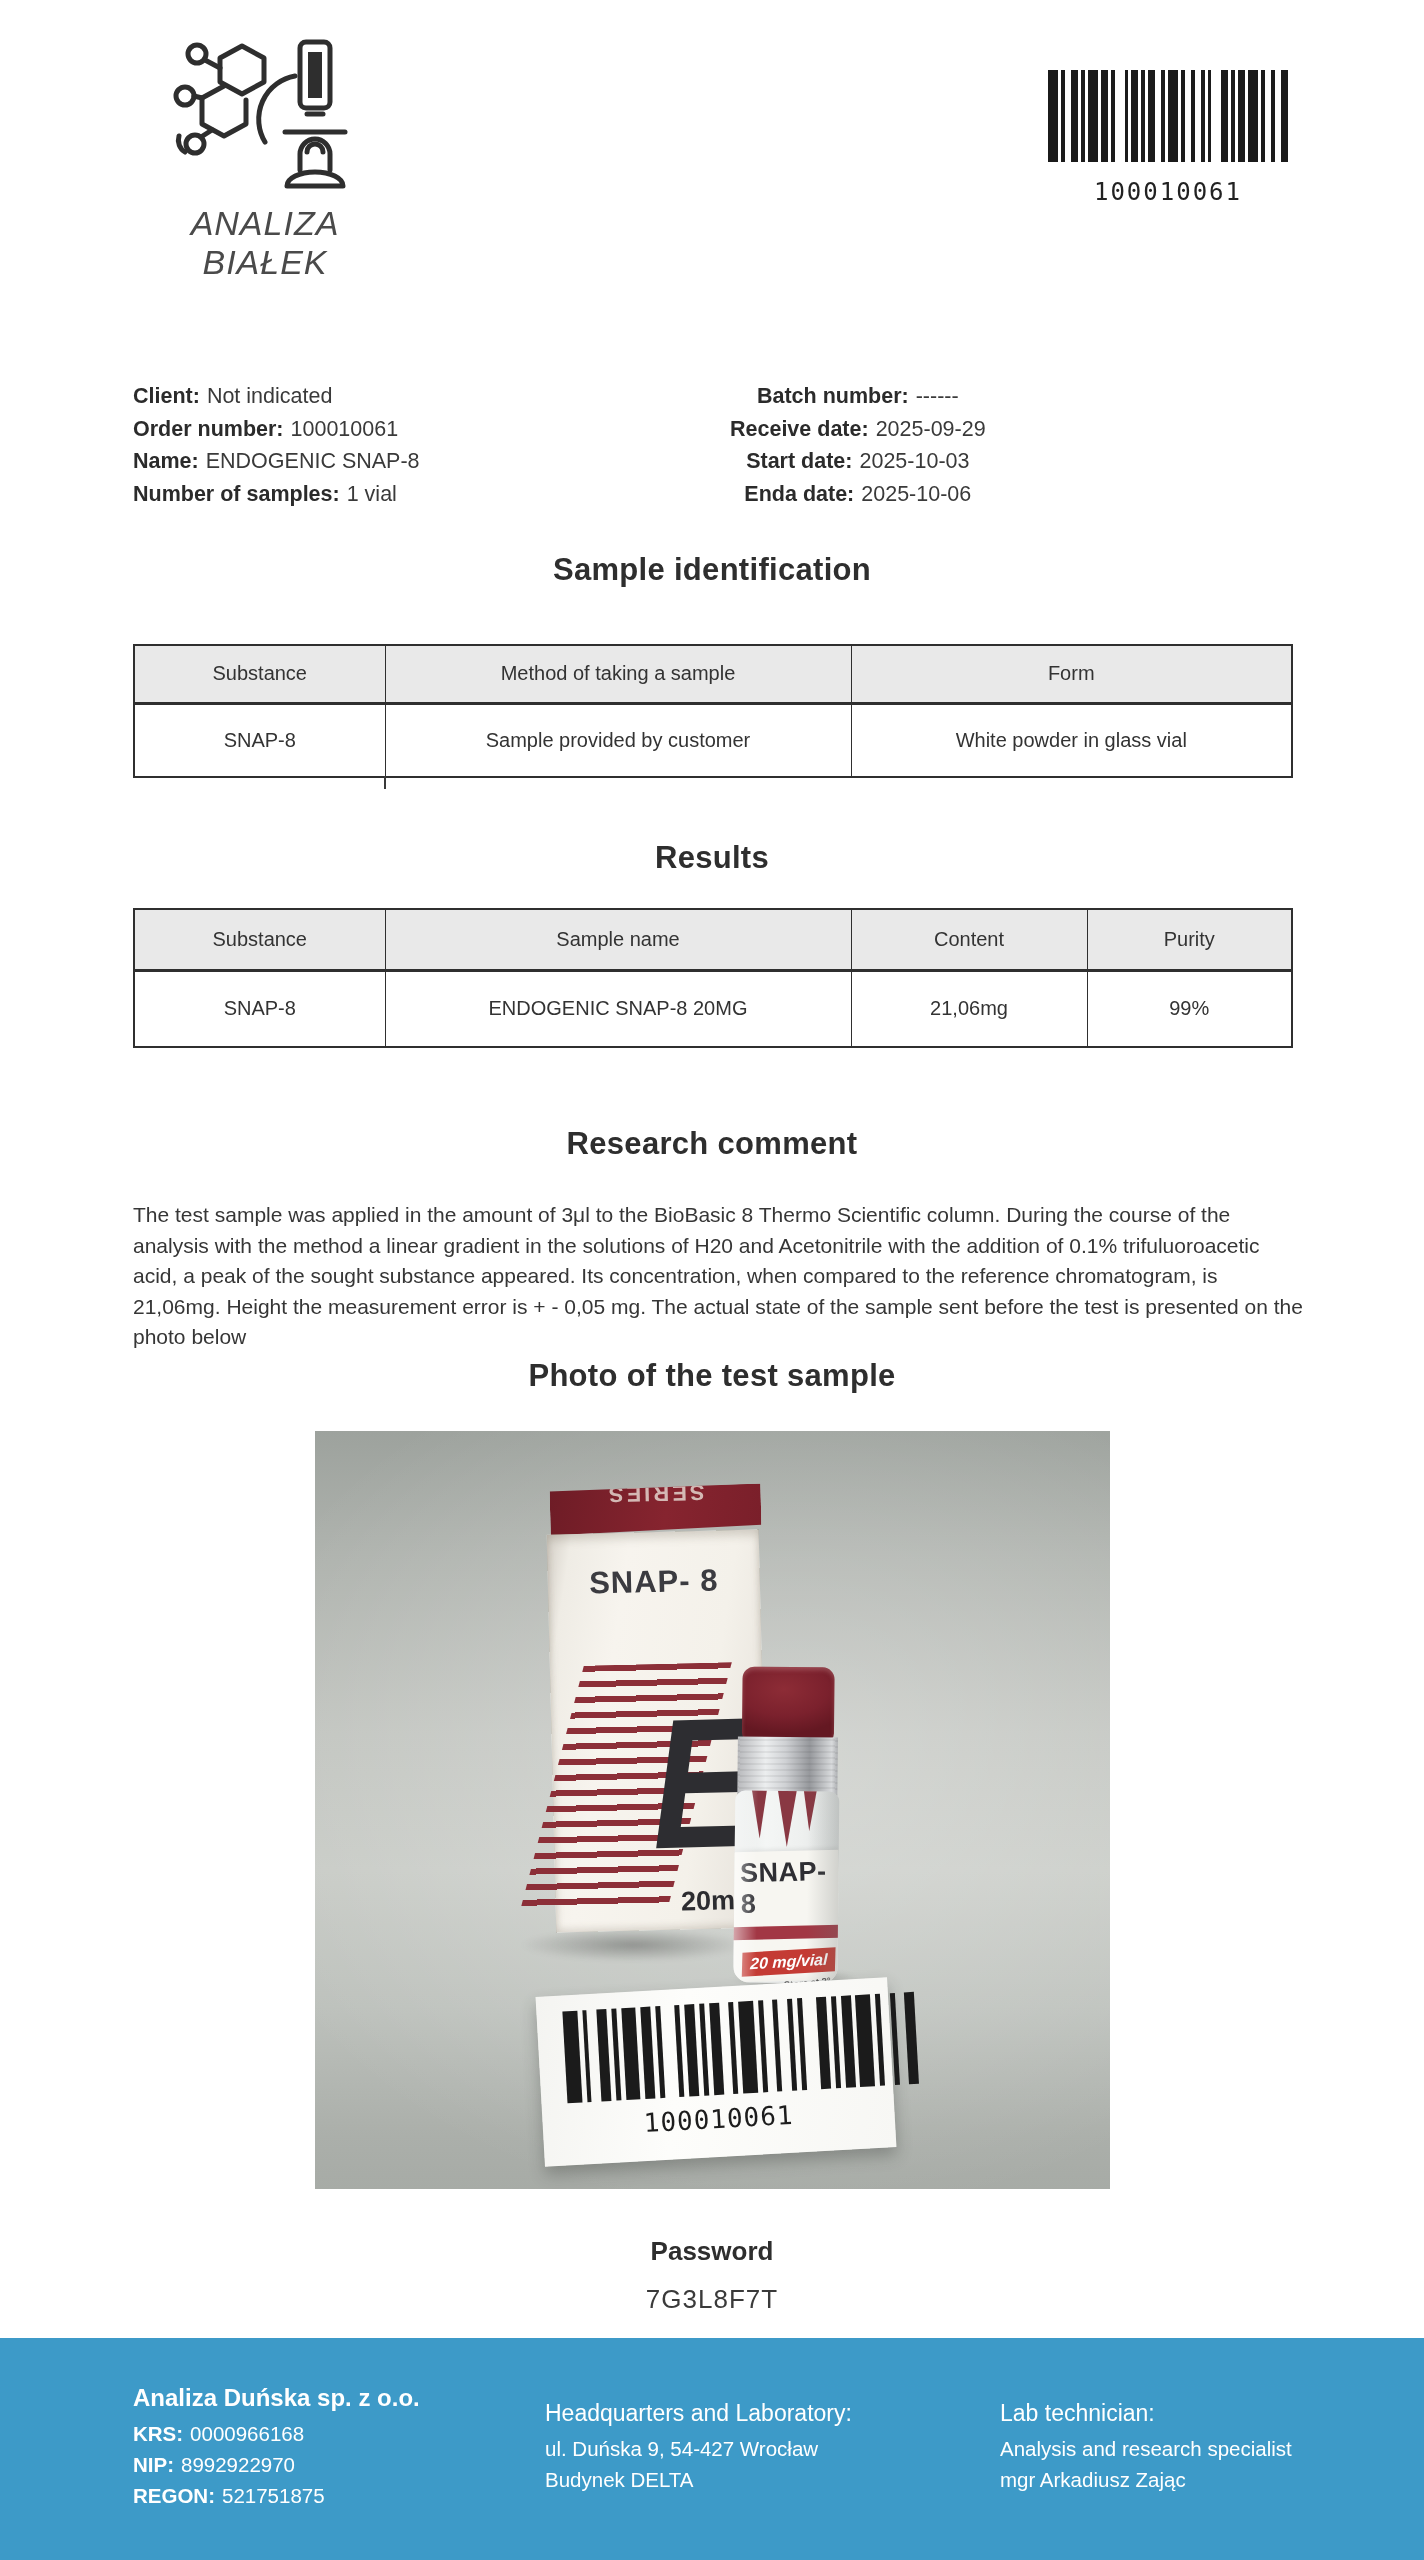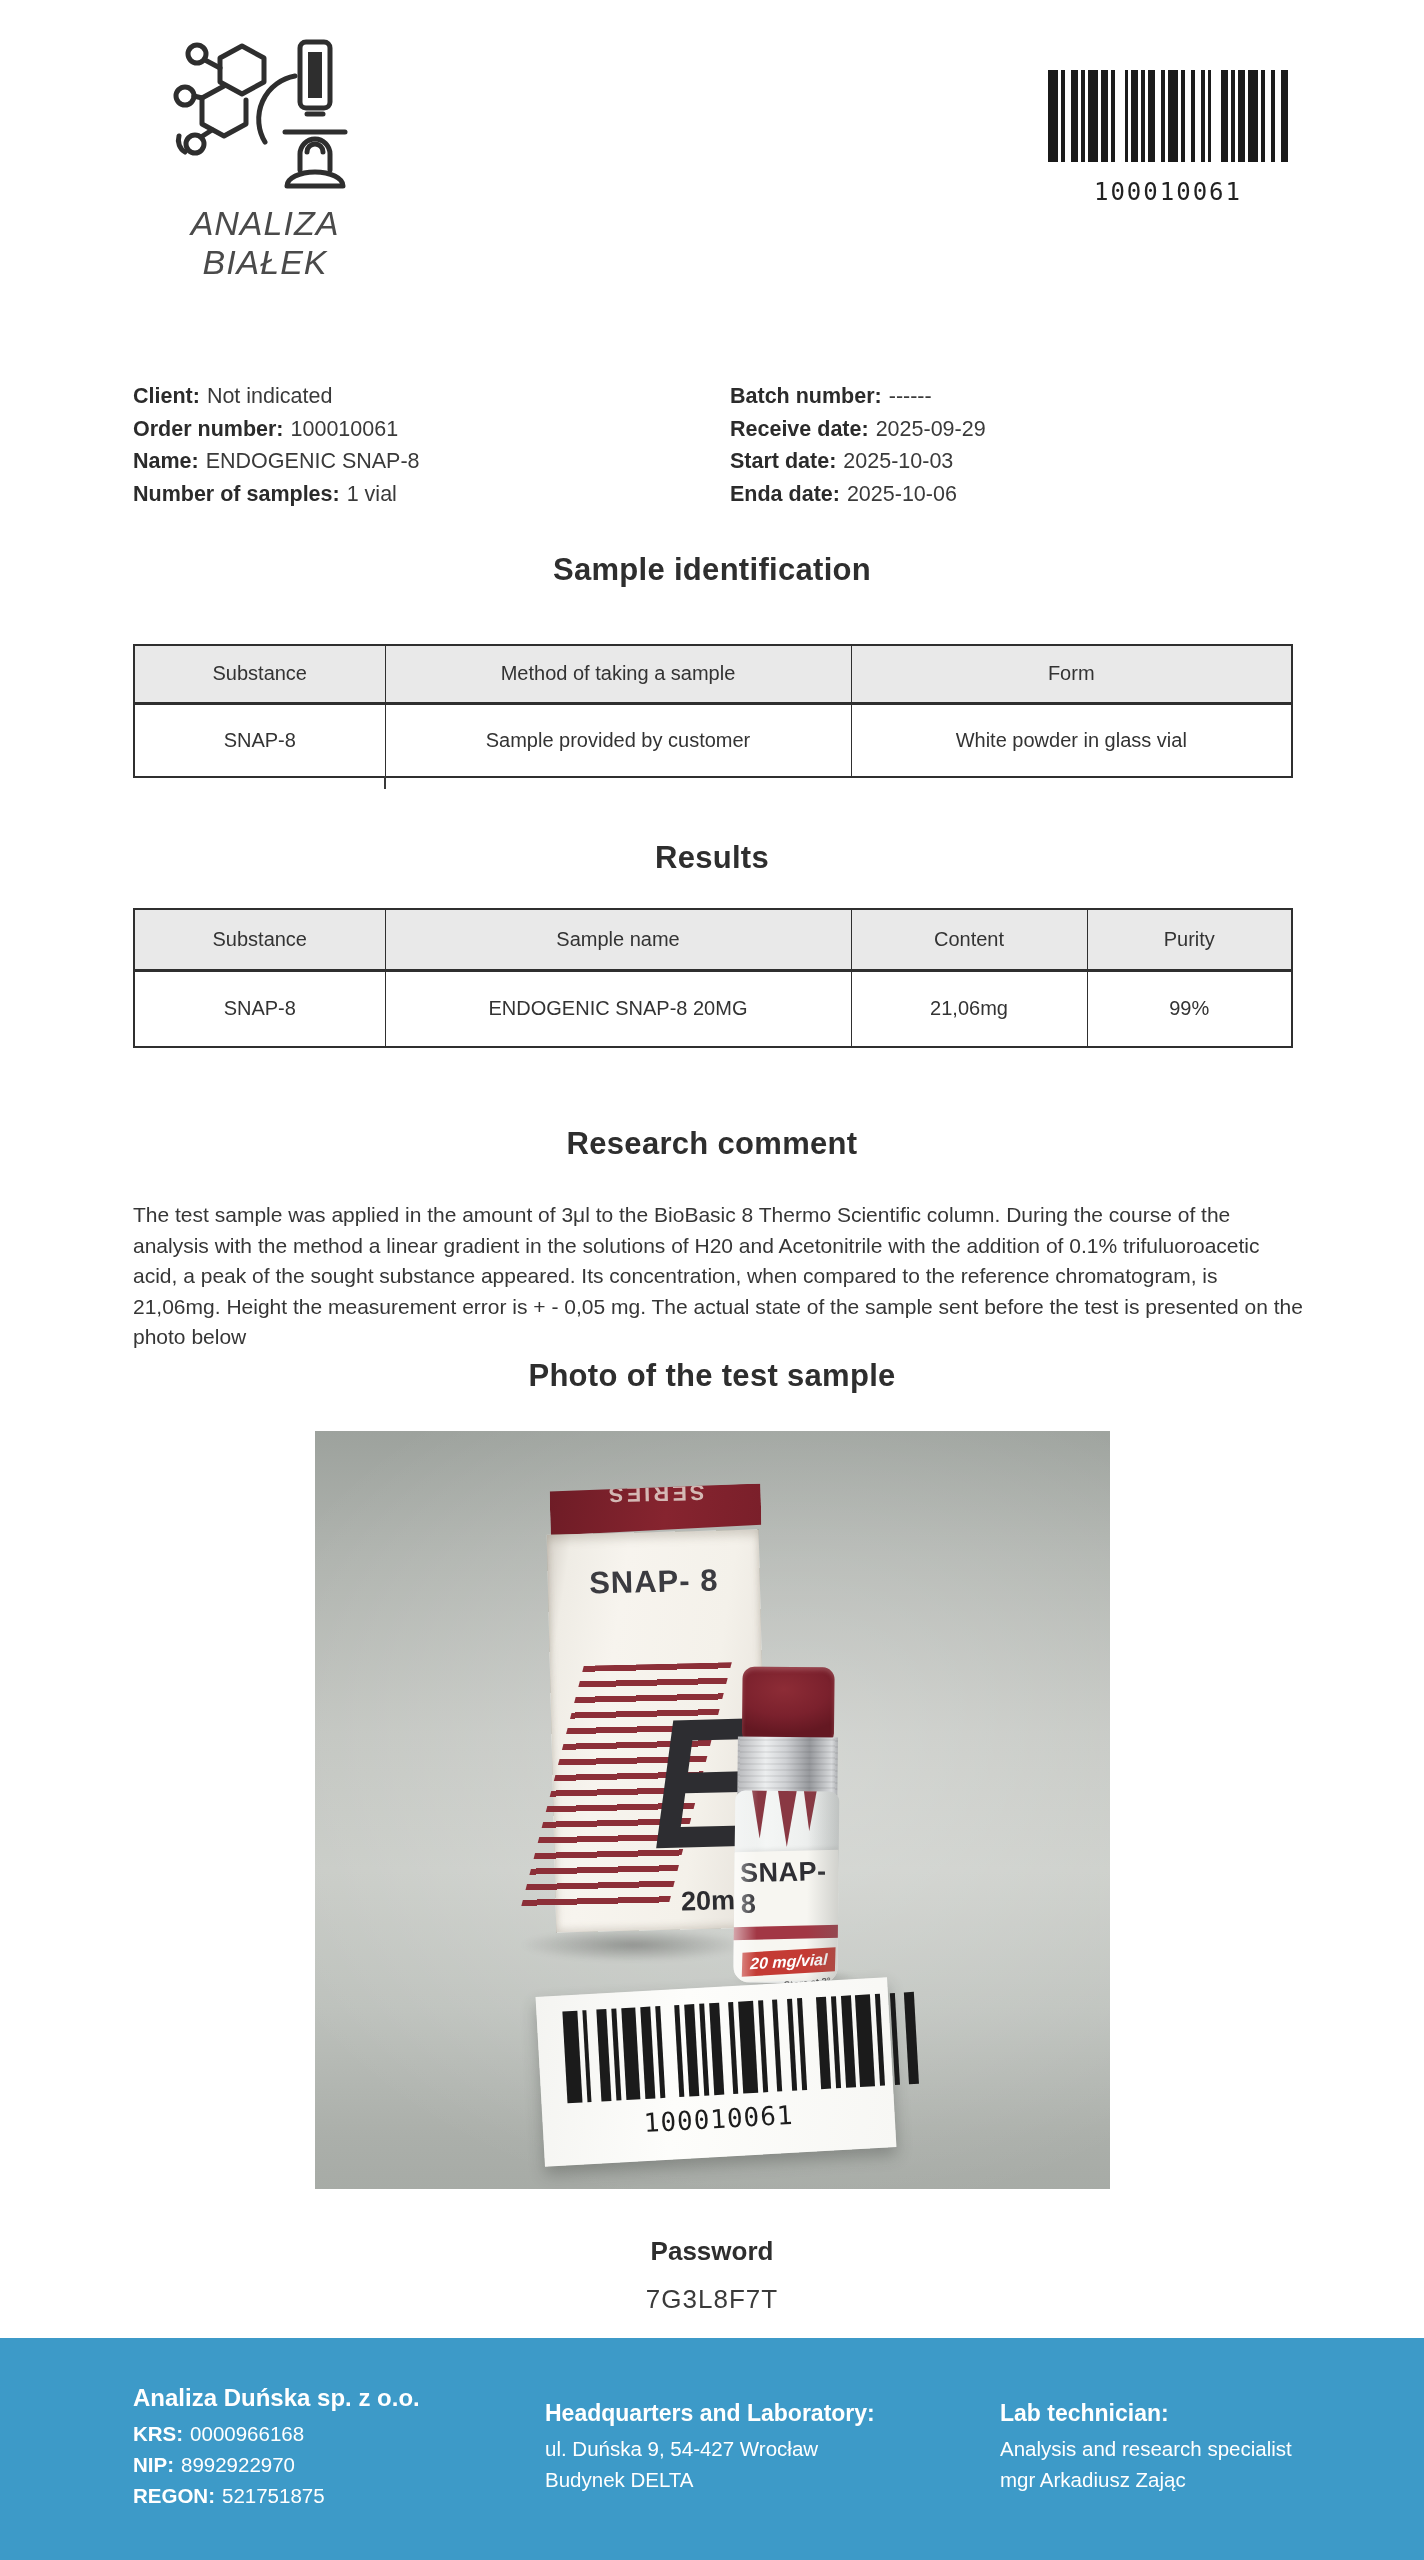--- a/index.html
+++ b/index.html
@@ -19,21 +19,21 @@
   .barcode-num { margin-top:16px; font-family:"DejaVu Sans Mono", monospace; font-size:24px; letter-spacing:2px; color:#222; }
 
   
   h1.doc-title { position:absolute; top:294px; left:0; width:100%; text-align:center; font-size:35px; font-weight:bold; color:#2e2e2e; letter-spacing:0.5px; }
   h2.sec { position:absolute; left:0; width:100%; text-align:center; font-size:31px; font-weight:bold; color:#2e2e2e; letter-spacing:0.3px; }
   .h-sample { top:552px; } .h-results { top:840px; } .h-comment { top:1126px; } .h-photo { top:1358px; }
 
   
   .order-info { position:absolute; top:380px; left:0; width:100%; font-size:21.5px; color:#3a3a3a; }
   .info-col { position:absolute; top:0; }
-  .col-left { left:133px; } .col-right { left:730px; }
+  .col-left { left:133px; } .col-right { left:730px;text-align:center; }
   .info-line { height:32.5px; line-height:32.5px; white-space:nowrap; }
   .info-line b { color:#2b2b2b; margin-right:7px; }
 
   
   table.tbl { position:absolute; left:133px; width:1158px; border-collapse:collapse; table-layout:fixed; background:#fff; }
   .tbl-sample { top:644px; } .tbl-results { top:908px; }
   table.tbl td { border:1px solid #2f2f2f; text-align:center; font-size:20px; color:#333; padding:0 8px; }
   table.tbl { border:2px solid #2f2f2f; }
   table.tbl tr.head td { background:#e9e9e9; border-bottom-width:3px; }
   .tbl-sample tr.head td { height:58px; } .tbl-sample tr.body td { height:74px; }
@@ -95,21 +95,21 @@
   .password-h { position:absolute; top:2236px; left:0; width:100%; text-align:center; font-size:26px; font-weight:bold; color:#2e2e2e; }
   .password-v { position:absolute; top:2284px; left:0; width:100%; text-align:center; font-size:26px; color:#3a3a3a; letter-spacing:1px; }
 
   
   footer { position:absolute; left:0; top:2338px; width:1424px; height:222px; background:#3d9ac8; color:#fff; }
   .f-col { position:absolute; }
   .f-company { left:133px; top:46px; }
   .f-hq { left:545px; top:62px; }
   .f-tech { left:1000px; top:62px; }
   .f-name { font-size:24px; font-weight:bold; margin-bottom:6px; }
-  .f-head { font-size:23px; font-weight:bold; margin-bottom:6px; }
+  .f-head { font-size:23px; font-weight:normal; margin-bottom:6px; }
   .f-line { font-size:20.5px; line-height:31px; white-space:nowrap; }
   .f-line b { margin-right:7px; }
 </style>
 </head>
 <body>
 
 <div class="page">
 
   <div class="logo">
     <svg width="216" height="158" viewBox="0 0 216 158" fill="none" stroke="#2e2e2e" stroke-width="5" stroke-linecap="round" stroke-linejoin="round">

